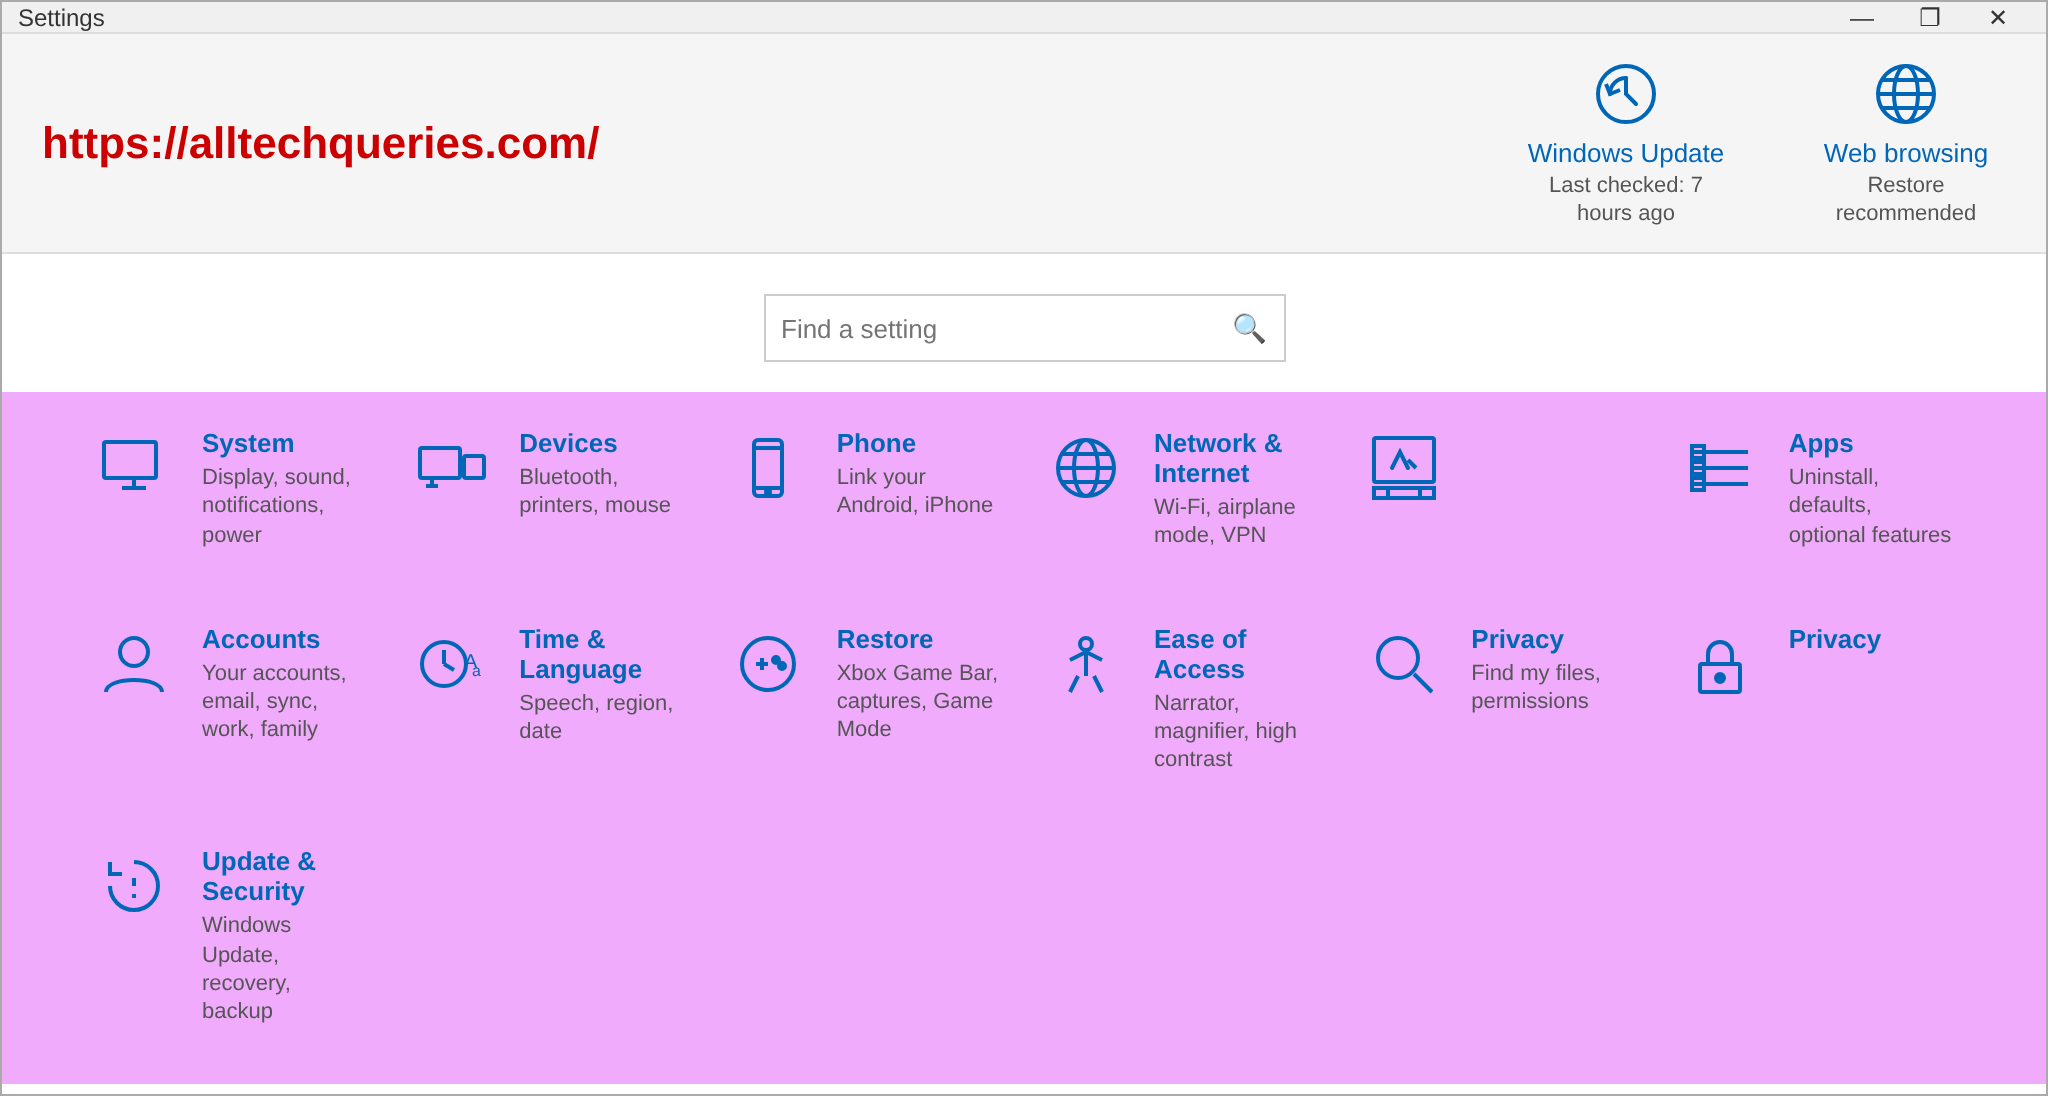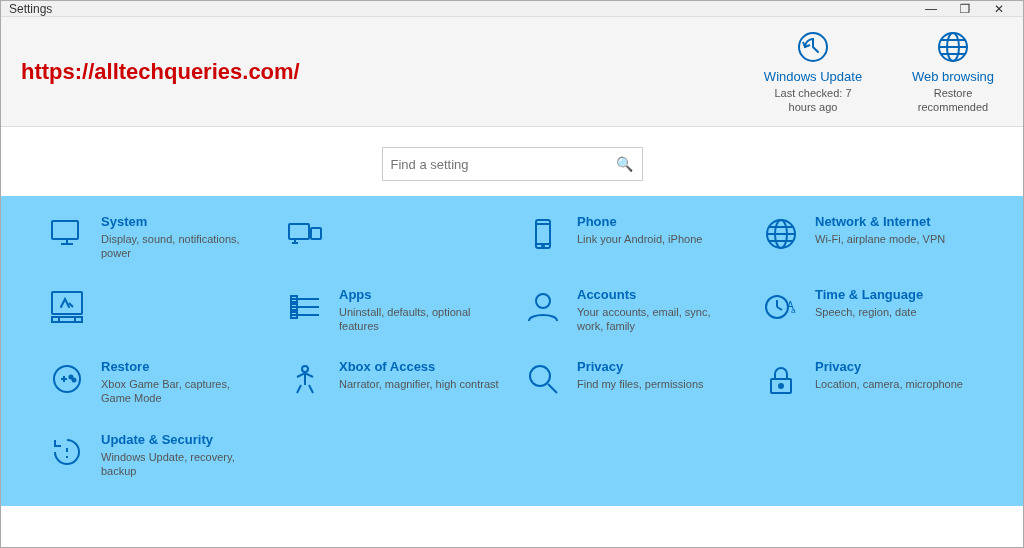--- a/index.html
+++ b/index.html
@@ -115,25 +115,25 @@
       background: transparent;
     }
     .search-icon {
       color: #555;
       font-size: 14px;
     }
 
     
     .settings-grid {
       display: grid;
-      grid-template-columns: repeat(4, 1fr);
+      grid-template-columns: repeat(6, 1fr);
       grid-template-rows: repeat(3, auto);
       padding: 10px 40px 20px 40px;
-      gap: 10px 10px;
-      background: #7dd3fc;
+      gap: 20px 10px;
+      background: #f0abfc;
     }
     .setting-item {
       display: flex;
       align-items: flex-start;
       gap: 14px;
       cursor: pointer;
       padding: 8px 6px;
     }
     .setting-icon {
       width: 40px;
@@ -233,20 +233,24 @@
 
   <div class="setting-item">
     <div class="setting-icon">
       <svg viewBox="0 0 36 36" fill="none" stroke="#0067b8" stroke-width="2">
         <rect x="2" y="8" width="20" height="15" rx="1"></rect>
         <rect x="24" y="12" width="10" height="11" rx="1"></rect>
         <line x1="8" y1="23" x2="8" y2="27"></line>
         <line x1="5" y1="27" x2="11" y2="27"></line>
       </svg>
     </div>
+    <div class="setting-text">
+      <div class="setting-title">Devices</div>
+      <div class="setting-desc">Bluetooth, printers, mouse</div>
+    </div>
   </div>
 
   <div class="setting-item">
     <div class="setting-icon">
       <svg viewBox="0 0 36 36" fill="none" stroke="#0067b8" stroke-width="2">
         <rect x="11" y="4" width="14" height="28" rx="2"></rect>
         <line x1="11" y1="8" x2="25" y2="8"></line>
         <line x1="11" y1="28" x2="25" y2="28"></line>
         <circle cx="18" cy="30" r="1" fill="#0067b8"></circle>
       </svg>
@@ -352,21 +356,21 @@
     <div class="setting-icon">
       <svg viewBox="0 0 36 36" fill="none" stroke="#0067b8" stroke-width="2">
         <circle cx="18" cy="8" r="3"></circle>
         <line x1="18" y1="11" x2="18" y2="24"></line>
         <path d="M10 16 l8-4 8 4"></path>
         <path d="M14 24 l-4 8"></path>
         <path d="M22 24 l4 8"></path>
       </svg>
     </div>
     <div class="setting-text">
-      <div class="setting-title">Xbox of Access</div>
+      <div class="setting-title">Ease of Access</div>
       <div class="setting-desc">Narrator, magnifier, high contrast</div>
     </div>
   </div>
 
   <div class="setting-item">
     <div class="setting-icon">
       <svg viewBox="0 0 36 36" fill="none" stroke="#0067b8" stroke-width="2">
         <circle cx="15" cy="15" r="10"></circle>
         <line x1="23" y1="23" x2="32" y2="32"></line>
       </svg>
@@ -380,21 +384,20 @@
   <div class="setting-item">
     <div class="setting-icon">
       <svg viewBox="0 0 36 36" fill="none" stroke="#0067b8" stroke-width="2">
         <rect x="8" y="18" width="20" height="14" rx="1"></rect>
         <path d="M12 18 v-5 a6 6 0 0 1 12 0 v5"></path>
         <circle cx="18" cy="25" r="2" fill="#0067b8"></circle>
       </svg>
     </div>
     <div class="setting-text">
       <div class="setting-title">Privacy</div>
-      <div class="setting-desc">Location, camera, microphone</div>
     </div>
   </div>
 
   <div class="setting-item">
     <div class="setting-icon">
       <svg viewBox="0 0 36 36" fill="none" stroke="#0067b8" stroke-width="2">
         <path d="M18 6 a12 12 0 0 1 12 12 a12 12 0 0 1-12 12 a12 12 0 0 1-12-12"></path>
         <polyline points="6,6 6,12 12,12"></polyline>
         <line x1="18" y1="14" x2="18" y2="18"></line>
         <line x1="18" y1="22" x2="18" y2="24"></line>

